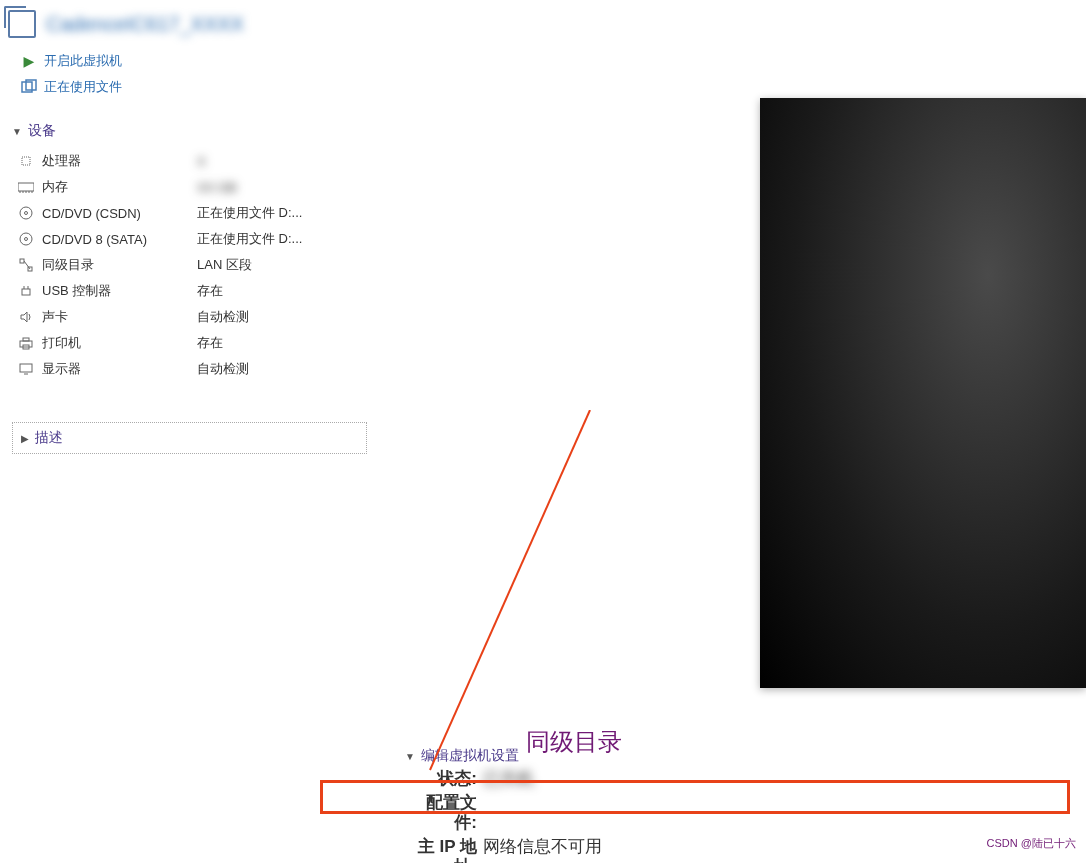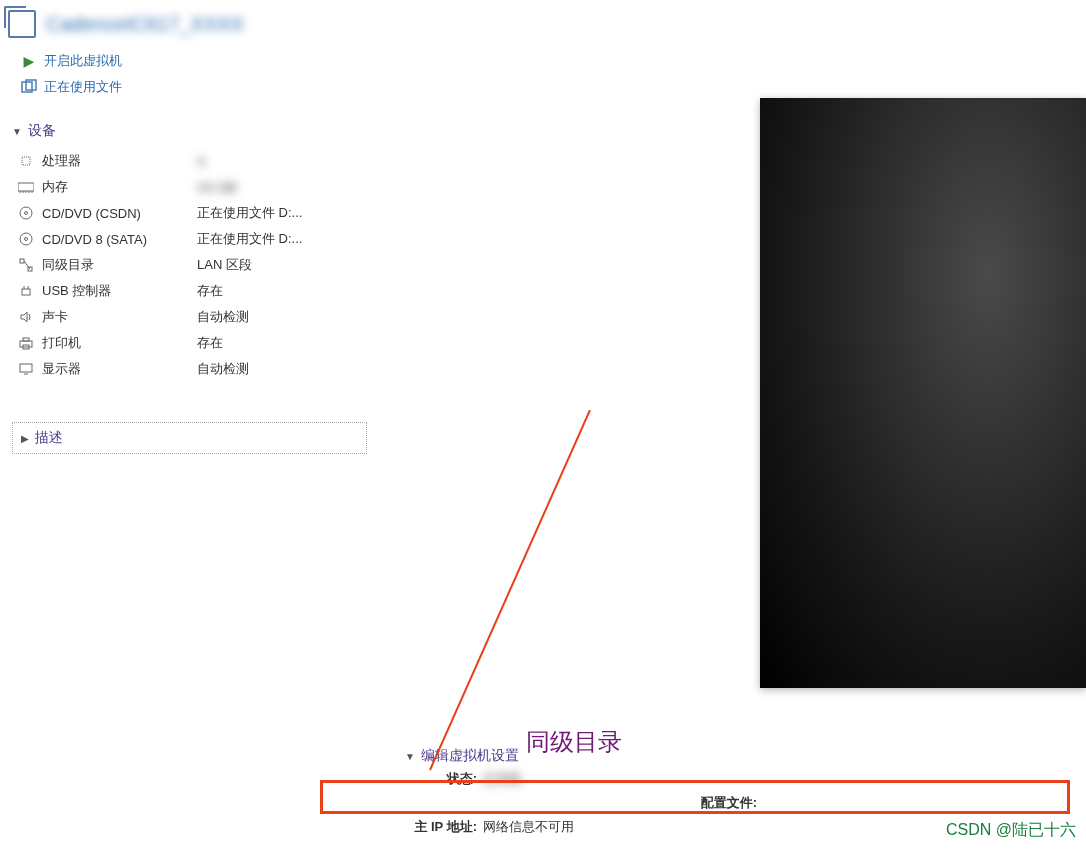--- a/index.html
+++ b/index.html
@@ -22,26 +22,26 @@
 .device-row .dname{width:155px;color:#333;}
 .device-row .dval{color:#333;white-space:nowrap;overflow:hidden;text-overflow:ellipsis;position:relative;}
 .blur{filter:blur(5px);}
 .desc-section{margin-top:40px;border:1px dotted #aaa;padding:6px 8px;width:355px;}
 .desc-header{display:flex;align-items:center;color:#4a3a8a;font-size:14px;cursor:pointer;}
 .desc-header .tri{margin-right:6px;font-size:10px;color:#555;}
 .preview{position:absolute;top:98px;right:0;width:326px;height:590px;background:radial-gradient(ellipse at 70% 30%,#4a4a4a 0%,#1a1a1a 60%,#000 100%);box-shadow:0 2px 8px rgba(0,0,0,0.3);}
 .details-section{position:absolute;top:745px;left:405px;}
 .details-header{display:flex;align-items:center;color:#4a3a8a;font-size:14px;padding:2px 0;cursor:pointer;}
 .details-header .tri{margin-right:6px;font-size:10px;color:#555;}
-.detail-row{display:flex;padding:2px 0;font-size:13px;line-height:20px;justify-content:center;}
+.detail-row{display:flex;padding:2px 0;font-size:17px;line-height:20px;}
 .detail-row .dlabel{width:72px;text-align:right;font-weight:bold;margin-right:6px;}
 .detail-row .dvalue{width:560px;}
 .highlight-box{position:absolute;border:3px solid #e84118;pointer-events:none;}
 .annotation-text{position:absolute;color:#701a75;font-size:24px;pointer-events:none;}
-.watermark{position:absolute;bottom:22px;right:10px;color:#15803d;font-size:16px;}
+.watermark{position:absolute;bottom:12px;right:10px;color:#701a75;font-size:11px;}
 svg{width:16px;height:16px;}
 </style>
 </head>
 <body>
 
 <div class="header">
   <div class="icon-vm"></div>
   <div class="title">CadenceIC617_XXXX</div>
 </div>
 

